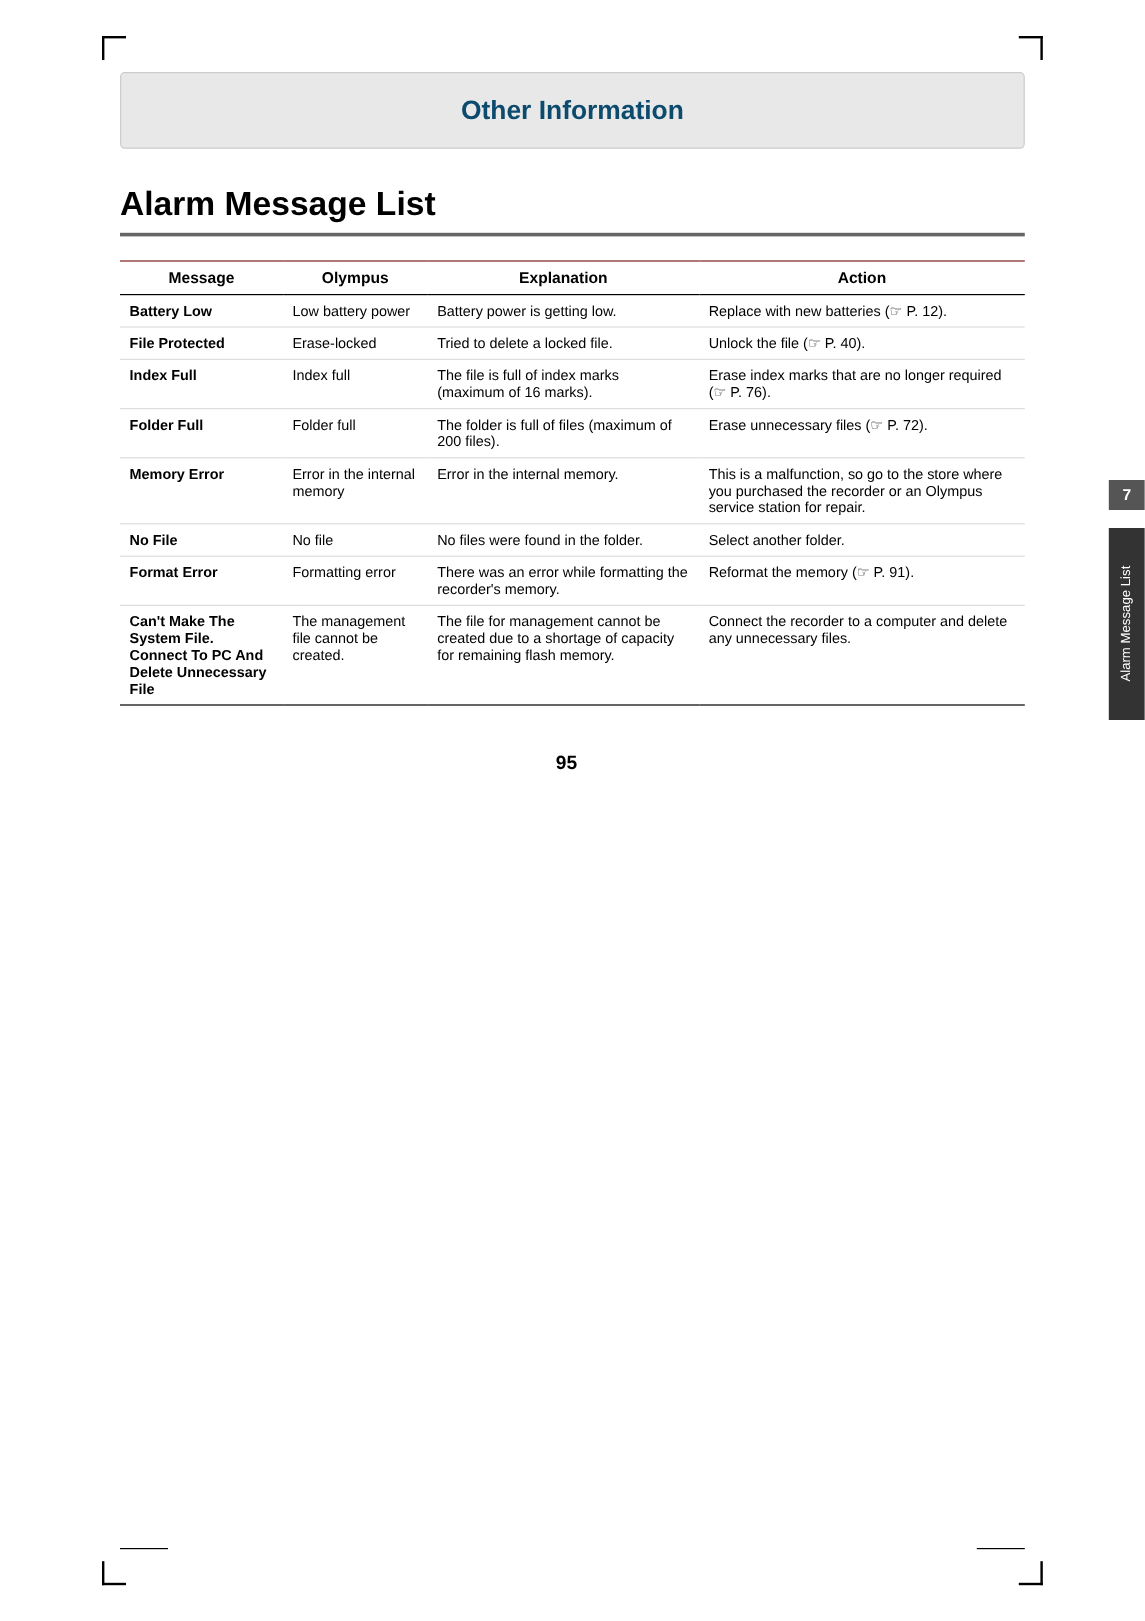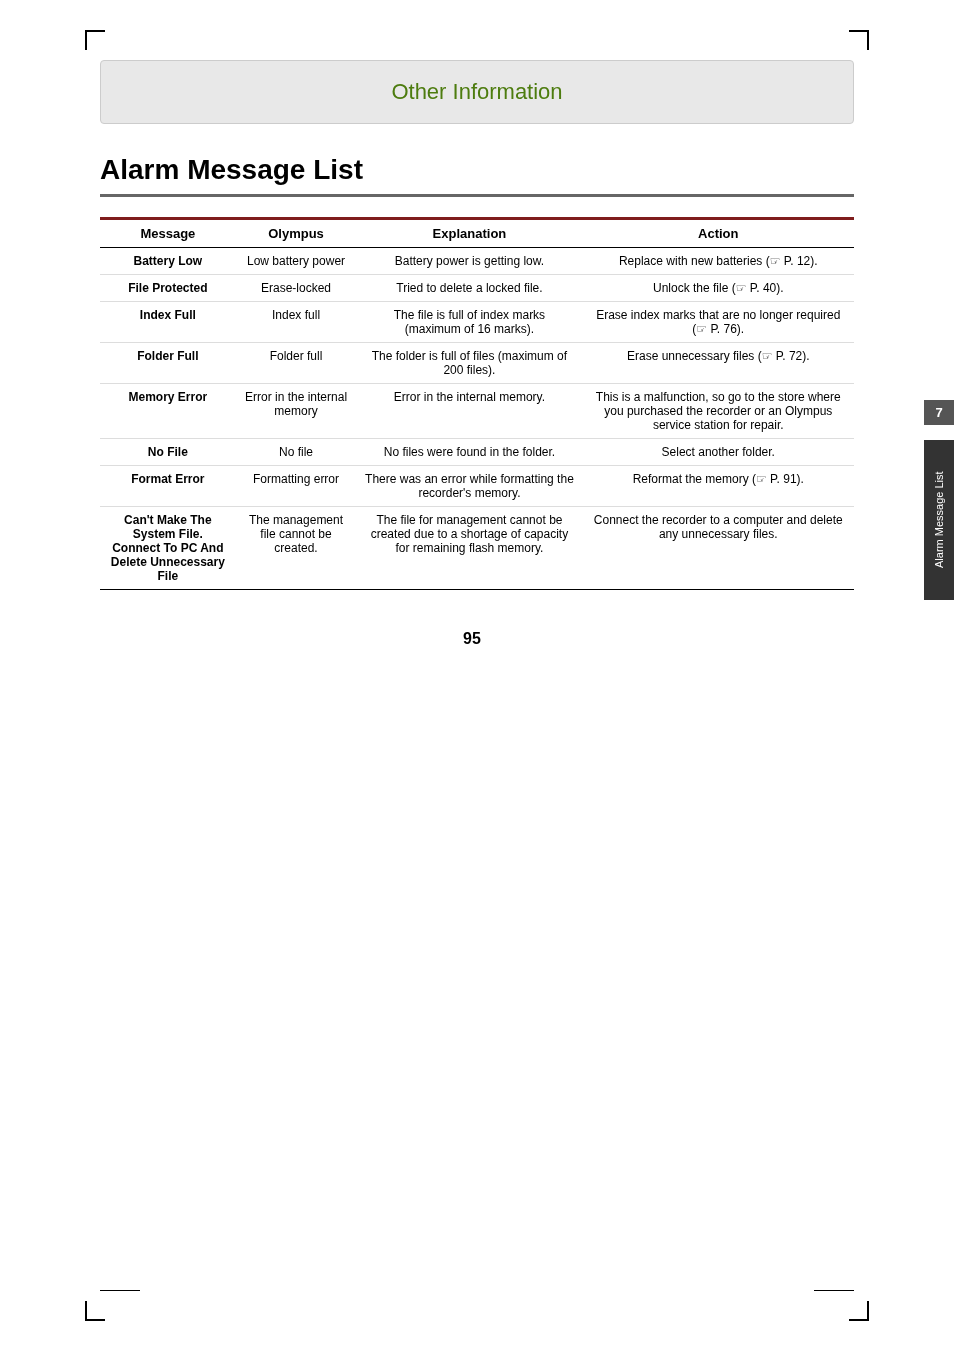--- a/index.html
+++ b/index.html
@@ -77,22 +77,22 @@
       background: #e8e8e8;
       border: 1px solid #ccc;
       border-radius: 4px;
       padding: 18px 20px;
       margin-bottom: 30px;
       text-align: center;
     }
 
     .section-title {
       font-size: 22px;
-      font-weight: normal;
-      color: #4d7c0f;
+      font-weight: bold;
+      color: #0c4a6e;
     }
 
     
     .page-heading {
       font-size: 28px;
       font-weight: bold;
       color: #000;
       border-bottom: 3px solid #666;
       padding-bottom: 8px;
       margin-bottom: 20px;
@@ -102,32 +102,31 @@
     .alarm-table {
       width: 100%;
       border-collapse: collapse;
       margin-bottom: 40px;
     }
 
     .alarm-table th {
       font-weight: bold;
       font-size: 13px;
       text-align: center;
-      border-top: 3px solid #7f1d1d;
+      border-top: 1px solid #7f1d1d;
       border-bottom: 1px solid #000;
       padding: 6px 8px;
       background: #fff;
     }
 
     .alarm-table td {
       vertical-align: top;
       padding: 6px 8px;
       font-size: 12px;
       border-bottom: 1px solid #ddd;
-      text-align: center;
     }
 
     .alarm-table tr:last-child td {
       border-bottom: 1px solid #000;
       margin-top: 12px;
     }
 
     .alarm-table td:first-child {
       font-weight: bold;
     }

